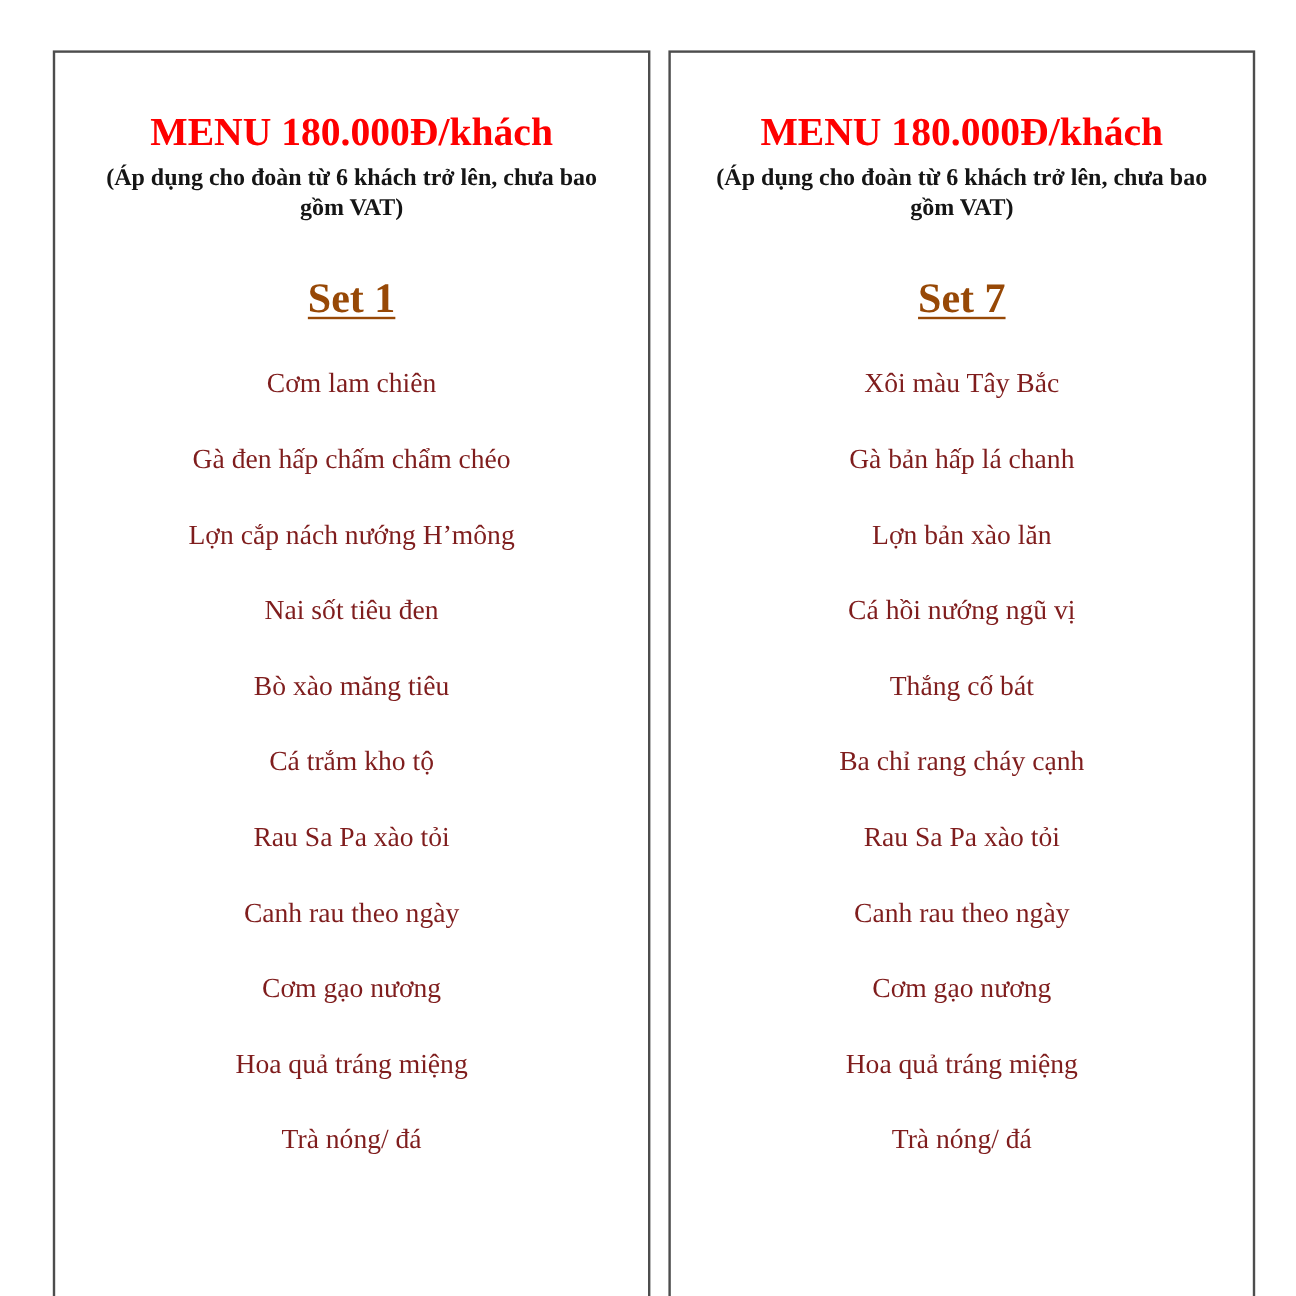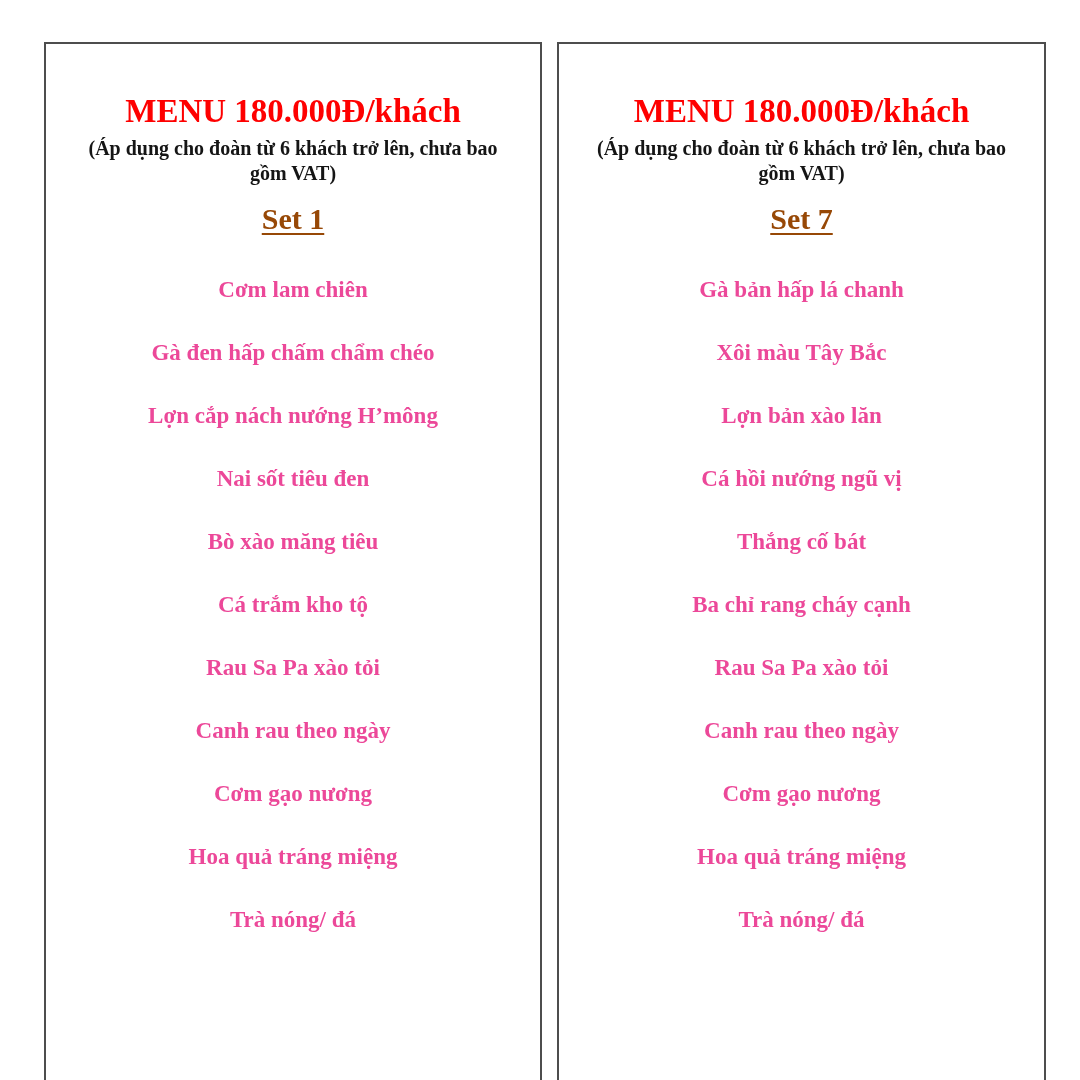--- a/index.html
+++ b/index.html
@@ -36,37 +36,37 @@
   .menu-subtitle {
     margin: 8px auto 0 auto;
     width: 432px;
     font-size: 20px;
     line-height: 25px;
     font-weight: bold;
     color: #151515;
   }
   .set-label {
     display: inline-block;
-    margin-top: 16px;
-    font-size: 30px;
+    margin-top: 46px;
+    font-size: 35px;
     line-height: 34px;
     font-weight: bold;
     color: #974806;
     text-decoration: underline;
     text-decoration-thickness: 2px;
     text-underline-offset: 4px;
   }
   .items {
     margin-top: 40px;
   }
   .item {
     font-size: 23px;
     line-height: 28px;
-    font-weight: bold;
-    color: #ec4899;
+    font-weight: normal;
+    color: #7f1d1d;
     margin-bottom: 35px;
   }
 </style>
 </head>
 <body>
 
 <div class="menu-box" id="menu-box-1">
   <div class="menu-title">MENU 180.000Đ/khách</div>
   <div class="menu-subtitle">(Áp dụng cho đoàn từ 6 khách trở lên, chưa bao gồm VAT)</div>
   <div><span class="set-label">Set 1</span></div>
@@ -83,22 +83,22 @@
     <div class="item">Hoa quả tráng miệng</div>
     <div class="item">Trà nóng/ đá</div>
   </div>
 </div>
 
 <div class="menu-box" id="menu-box-2">
   <div class="menu-title">MENU 180.000Đ/khách</div>
   <div class="menu-subtitle">(Áp dụng cho đoàn từ 6 khách trở lên, chưa bao gồm VAT)</div>
   <div><span class="set-label">Set 7</span></div>
   <div class="items">
+    <div class="item">Xôi màu Tây Bắc</div>
     <div class="item">Gà bản hấp lá chanh</div>
-    <div class="item">Xôi màu Tây Bắc</div>
     <div class="item">Lợn bản xào lăn</div>
     <div class="item">Cá hồi nướng ngũ vị</div>
     <div class="item">Thắng cố bát</div>
     <div class="item">Ba chỉ rang cháy cạnh</div>
     <div class="item">Rau Sa Pa xào tỏi</div>
     <div class="item">Canh rau theo ngày</div>
     <div class="item">Cơm gạo nương</div>
     <div class="item">Hoa quả tráng miệng</div>
     <div class="item">Trà nóng/ đá</div>
   </div>

